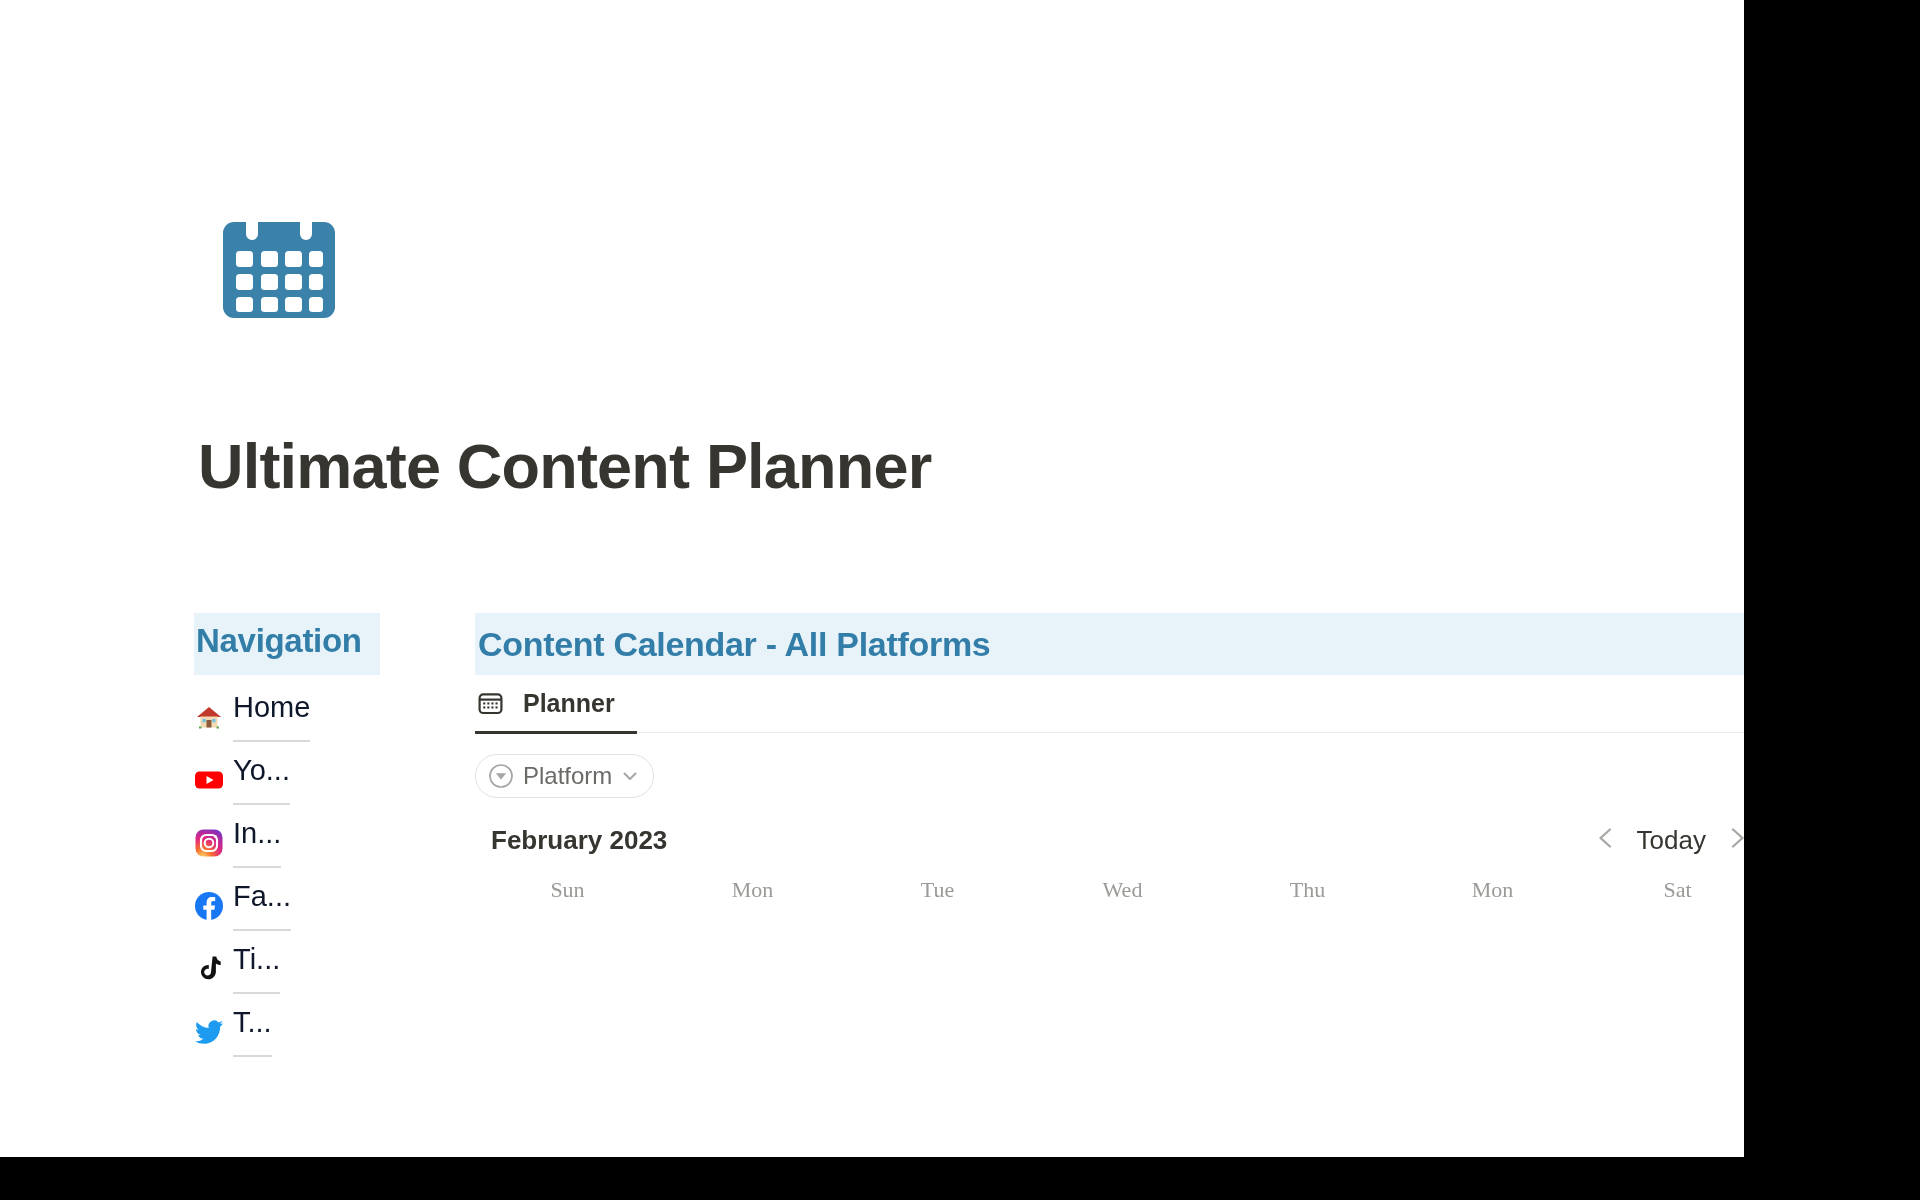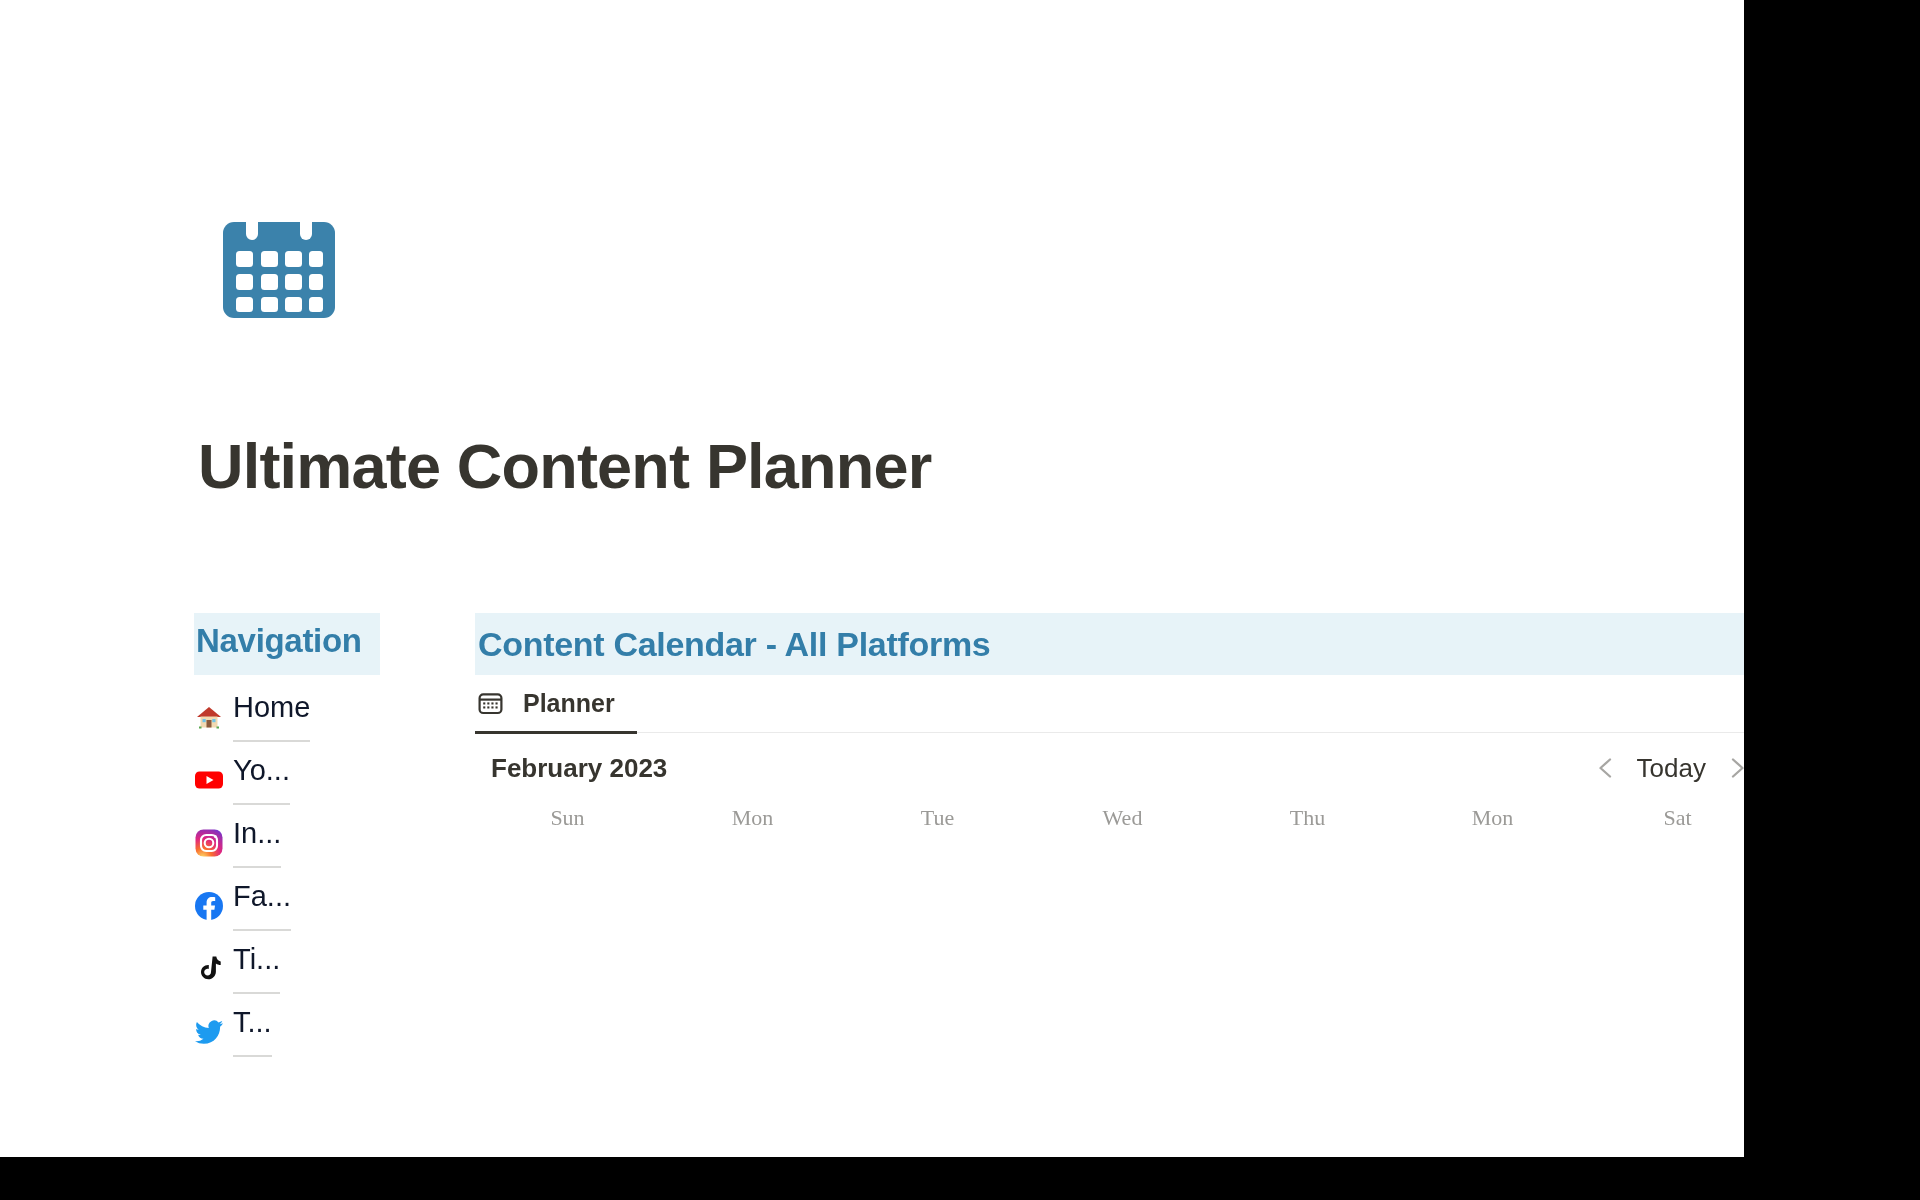--- a/index.html
+++ b/index.html
@@ -173,21 +173,21 @@
   }
   .month-label {
     font-size: 26px;
     font-weight: 700;
     color: #37352f;
     white-space: nowrap;
     padding-left: 16px;
   }
   .month-nav {
     display: flex;
-    align-items: center;
+    align-items: flex-start;
     gap: 20px;
     padding-right: 22px;
   }
   .today-btn {
     font-size: 26px;
     color: #37352f;
     white-space: nowrap;
   }
   .chev { width: 22px; height: 26px; display: block; }
 
@@ -360,20 +360,36 @@
               <rect x="9.3" y="15.4" width="2.1" height="2.1"></rect>
               <rect x="13.4" y="15.4" width="2.1" height="2.1"></rect>
               <rect x="17.5" y="15.4" width="2.1" height="2.1"></rect>
             </g>
           </svg>
         </span>
         <span class="tab-label">Planner</span>
       </div>
     </div>
 
+    <div class="filter-row">
+      <div class="filter-pill">
+        <span style="display:block;width:26px;height:26px;">
+          <svg viewBox="0 0 26 26" width="26" height="26" aria-hidden="true">
+            <circle cx="13" cy="13" r="11" fill="none" stroke="#a7a6a3" stroke-width="1.7"></circle>
+            <path d="M7.8 10.2 H18.2 L13 16.6 Z" fill="#a7a6a3"></path>
+          </svg>
+        </span>
+        <span class="filter-pill-label">Platform</span>
+        <span style="display:block;width:18px;height:18px;">
+          <svg viewBox="0 0 18 18" width="18" height="18" aria-hidden="true">
+            <polyline points="3.5,6.5 9,12 14.5,6.5" fill="none" stroke="#a7a6a3" stroke-width="2" stroke-linecap="round" stroke-linejoin="round"></polyline>
+          </svg>
+        </span>
+      </div>
+    </div>
 
     <div class="month-row">
       <span class="month-label">February 2023</span>
       <div class="month-nav">
         <span class="chev">
           <svg viewBox="0 0 22 26" width="22" height="26" aria-hidden="true">
             <polyline points="15,4.5 5.5,13 15,21.5" fill="none" stroke="#a7a6a3" stroke-width="2.3" stroke-linecap="round" stroke-linejoin="round"></polyline>
           </svg>
         </span>
         <span class="today-btn">Today</span>

